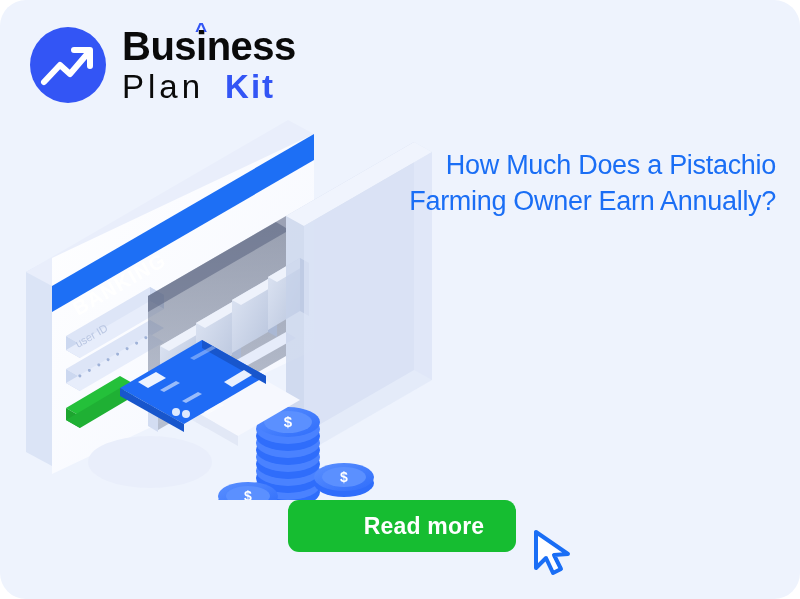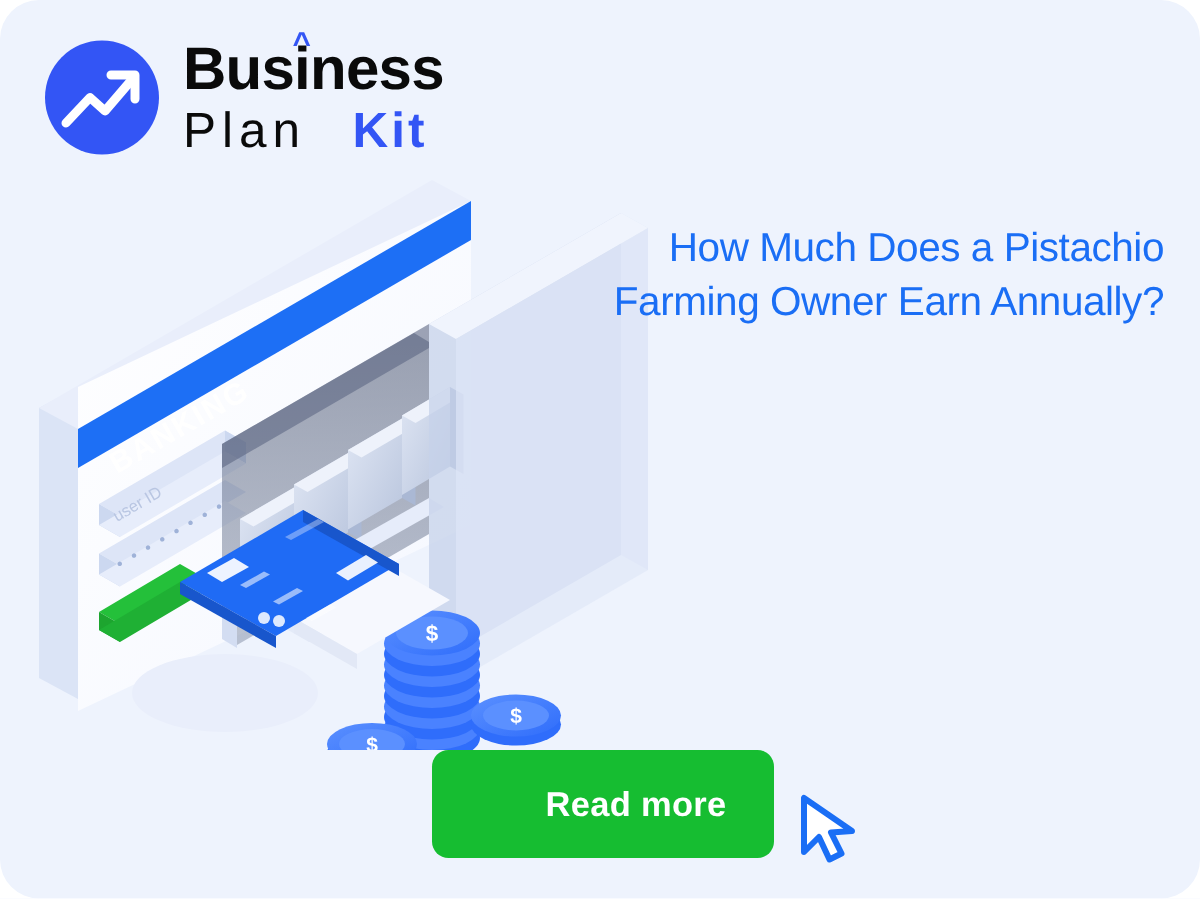--- a/index.html
+++ b/index.html
@@ -32,21 +32,21 @@
     letter-spacing:-0.5px; position:relative;
   }
   .logo-l1 .caret{
     position:absolute; left:73px; top:-7px;
     color:#3355f5; font-size:21px; font-weight:bold;
     line-height:1;
   }
   .logo-l2{
     margin-top:4px;
     font-size:33px; color:#0a0a0a; letter-spacing:4px;
-    display:flex; align-items:flex-end; gap:10px;
+    display:flex; align-items:flex-end; 
   }
   .logo-l2 .kit{ color:#3355f5; font-weight:bold; letter-spacing:2px;margin-left:21px; }
 
   
   #headline{
     position:absolute; right:24px; top:148px;
     width:420px;
     text-align:right;
     color:#1a6ef5;
     font-size:27px;
@@ -54,21 +54,21 @@
     font-weight:400;
     letter-spacing:-0.3px;
   }
 
   
   #cta-wrap{
     position:absolute; left:288px; top:500px;
     display:flex; align-items:flex-start; gap:14px;
   }
   #cta{
-    width:228px; height:72px;
+    width:228px; height:52px;
     background:#16bd31;
     border:none; border-radius:11px;
     color:#ffffff; font-size:23px; font-weight:bold;
     letter-spacing:.2px;
     display:flex; align-items:center; justify-content:center;
     cursor:pointer;
     font-family:"Liberation Sans", sans-serif;
     padding-left:44px;
   }
   #cursor{ margin-top:28px; }

